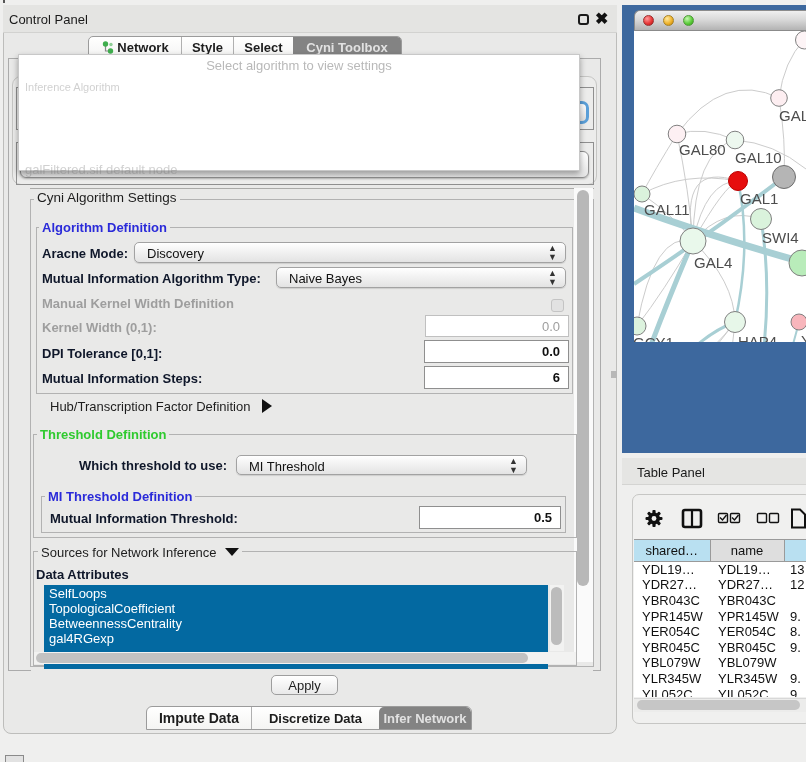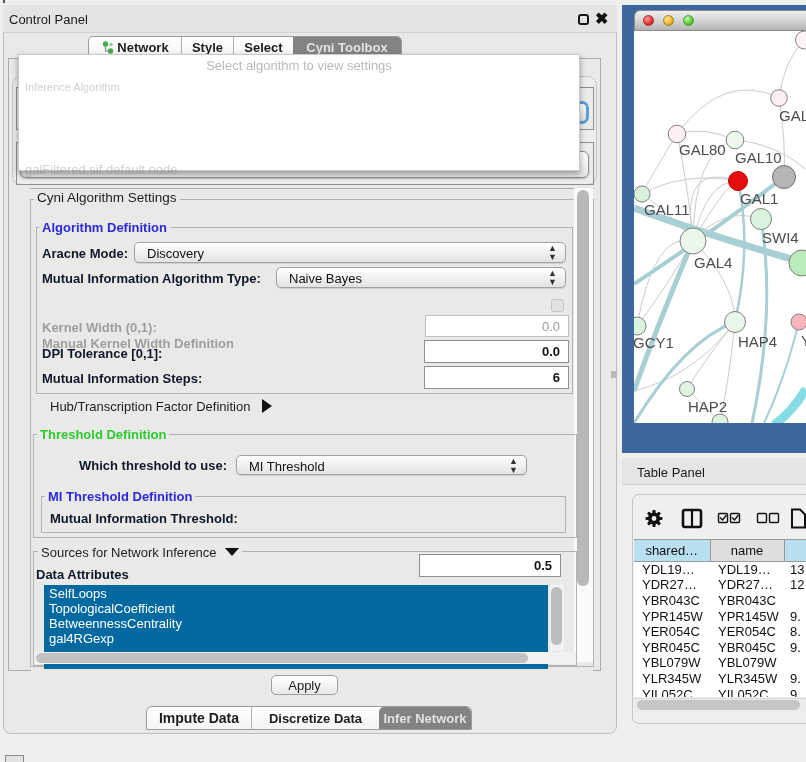--- a/index.html
+++ b/index.html
@@ -79,21 +79,21 @@
     <div class="ctext">Discovery</div>
       <div class="arrows">▲<br>▼</div>
   </div>
 
   <div class="lbl abs" style="left:42px; top:271px;">Mutual Information Algorithm Type:</div>
   <div class="combo" style="left:276px; top:267px; width:290px; height:21px;">
     <div class="ctext">Naive Bayes</div>
       <div class="arrows">▲<br>▼</div>
   </div>
 
-  <div class="lbl dis abs" style="left:42px; top:296px;margin-top:40px;">Manual Kernel Width Definition</div>
+  <div class="lbl dis abs" style="left:42px; top:296px;">Manual Kernel Width Definition</div>
   <div class="abs" style="left:551px; top:299px; width:13px; height:13px; background:#e2e2e2; border:1px solid #c4c4c4; border-radius:3px;"></div>
 
   <div class="lbl dis abs" style="left:42px; top:320px;">Kernel Width (0,1):</div>
   <div class="tfield dis" style="left:425px; top:315px; width:144px; height:22px; border-color:#c0c0c0; line-height:21px; color:#9e9e9e; font-weight:normal;">0.0</div>
 
   <div class="lbl abs" style="left:42px; top:346px;">DPI Tolerance [0,1]:</div>
   <div class="tfield" style="left:424px; top:340px; width:145px; height:23px; line-height:22px;">0.0</div>
 
   <div class="lbl abs" style="left:42px; top:371px;">Mutual Information Steps:</div>
   <div class="tfield" style="left:424px; top:366px; width:145px; height:23px; line-height:22px;">6</div>
@@ -108,21 +108,21 @@
   <div class="lbl abs" style="left:79px; top:458px;">Which threshold to use:</div>
   <div class="combo" style="left:236px; top:455px; width:291px; height:20px;">
     <div class="ctext">MI Threshold</div>
       <div class="arrows">▲<br>▼</div>
   </div>
 
   <div class="grp" style="left:41px; top:496px; width:525px; height:37px;"></div>
   <div class="grptitle" style="left:45px; top:489px; color:#2a2ad9; font-weight:bold;">MI Threshold Definition</div>
 
   <div class="lbl abs" style="left:50px; top:511px;">Mutual Information Threshold:</div>
-  <div class="tfield" style="left:419px; top:506px; width:142px; height:23px; line-height:22px;margin-top:48px;">0.5</div>
+  <div class="tfield" style="left:419px; top:506px; width:142px; height:23px; line-height:22px;">0.5</div>
 
   <div class="grp" style="left:33px; top:551px; width:544px; height:115px;"></div>
   <div class="grptitle" style="left:38px; top:545px; color:#1d1d1d;">Sources for Network Inference
     <span style="display:inline-block; margin-left:5px; width:0; height:0; border-top:8px solid #111; border-left:7px solid transparent; border-right:7px solid transparent; vertical-align:1px;"></span>
   </div>
   <div class="lbl abs" style="left:36px; top:567px;">Data Attributes</div>
 
   <div class="abs" style="left:44px; top:585px; width:504px; height:84px; background:#0369a1; overflow:hidden;">
     <div style="color:#fff; font-size:13px; padding-left:5px; line-height:15px; padding-top:1px;">
       SelfLoops<br>TopologicalCoefficient<br>BetweennessCentrality<br>gal4RGexp
@@ -148,21 +148,21 @@
   <div class="abs" style="left:5px; top:755px; width:19px; height:10px; background:#e2e2e2; border:1px solid #8a8a8a;"></div>
 
   <div class="abs" style="left:622px; top:5px; width:184px; height:448px; background:#3d689e;"></div>
 
   <div class="abs" style="left:634px; top:10px; width:172px; height:21px; border:1px solid #8b8b8b; border-right:none;
      border-radius:6px 0 0 0; background:linear-gradient(#efefef,#d6d6d6 50%,#b3b3b3);"></div>
   <div class="abs" style="left:643px; top:15px; width:11px; height:11px; border-radius:50%; background:radial-gradient(circle at 35% 30%, #ff9a9a, #e93a3a 55%, #b01010); border:1px solid #9a3030;"></div>
   <div class="abs" style="left:663px; top:15px; width:11px; height:11px; border-radius:50%; background:radial-gradient(circle at 35% 30%, #ffe9a0, #f0b52f 55%, #c07d00); border:1px solid #a88325;"></div>
   <div class="abs" style="left:683px; top:15px; width:11px; height:11px; border-radius:50%; background:radial-gradient(circle at 35% 30%, #c6f7b2, #5fce3e 55%, #2f9a10); border:1px solid #4f9a3a;"></div>
 
-  <div class="abs" style="left:634px; top:31px; width:172px; height:392px; background:#ffffff; overflow:hidden;">
+  <div class="abs" style="left:634px; top:31px; width:172px; height:311px; background:#ffffff; overflow:hidden;">
     <svg width="172" height="392" viewBox="0 0 172 392" xmlns="http://www.w3.org/2000/svg">
 
       <g fill="none" stroke="#cccccc" stroke-width="1">
         <path d="M 170 9 Q 150 30 145 67"></path>
         <path d="M 43 103 Q 90 40 145 67"></path>
         <path d="M 145 67 Q 152 110 150 146"></path>
         <path d="M 43 103 Q 70 95 101 109"></path>
         <path d="M 43 103 Q 20 140 8 163"></path>
         <path d="M 43 103 Q 55 160 59 210"></path>
         <path d="M 101 109 Q 140 112 172 138"></path>

